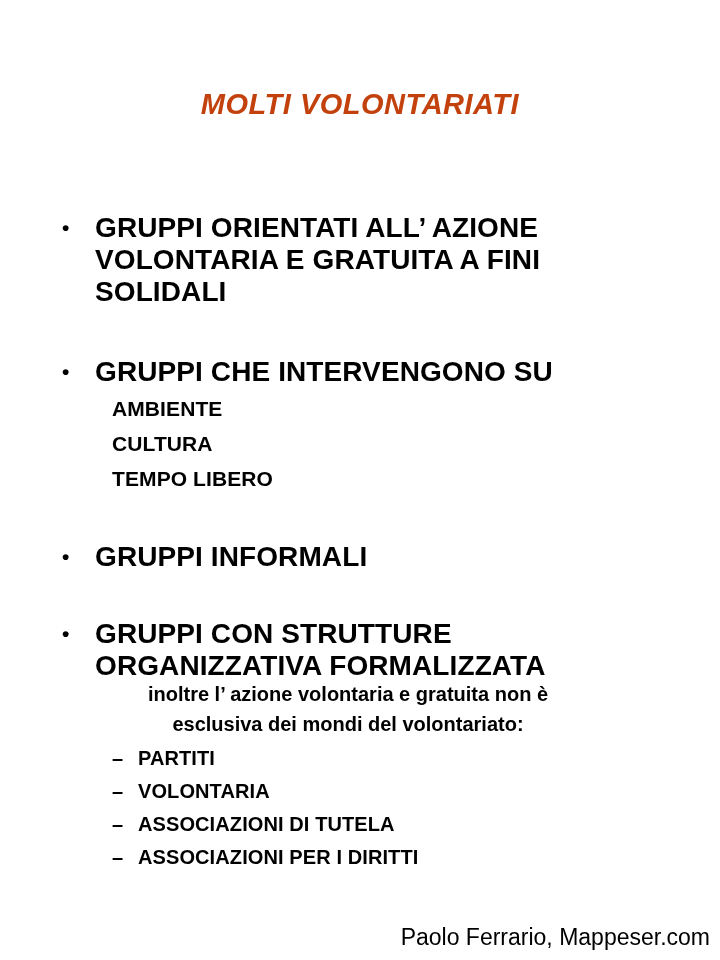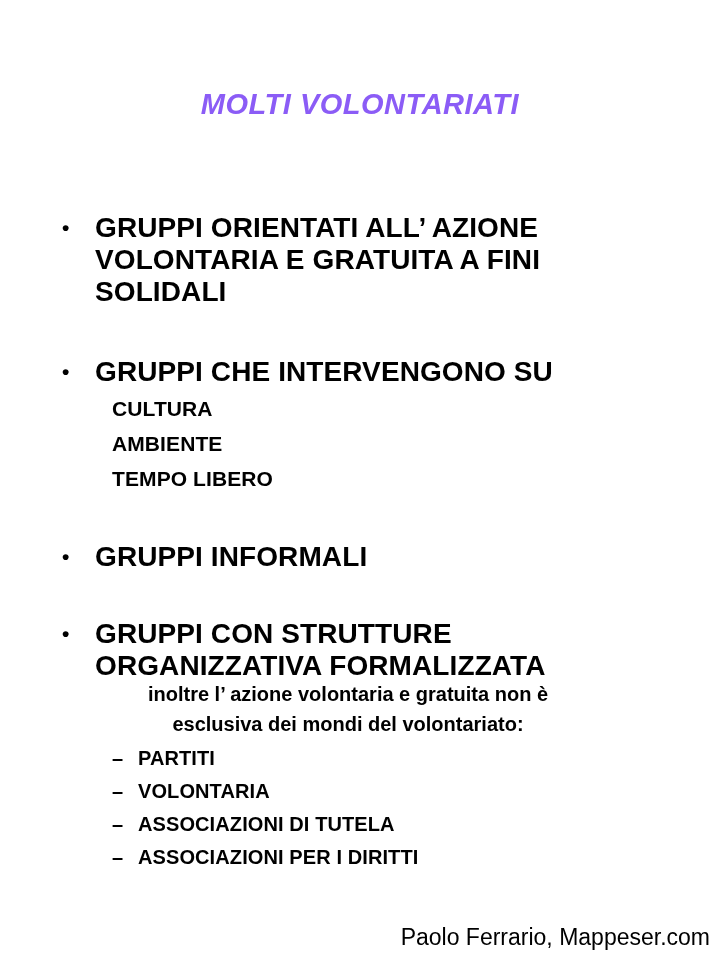--- a/index.html
+++ b/index.html
@@ -26,21 +26,21 @@
   .slide-title {
     position: absolute;
     top: 88px;
     left: 0;
     width: 720px;
     text-align: center;
     font-size: 29px;
     font-weight: bold;
     font-style: italic;
     letter-spacing: 0.5px;
-    color: #8b5cf6;
+    color: #c2410c;
     font-family: "Liberation Sans", sans-serif;
     white-space: nowrap;
   }
 
   
   .body-block {
     position: absolute;
     top: 212px;
     left: 0;
     width: 720px;
@@ -153,22 +153,22 @@
 
     <div class="bullet-item gap-large">
       <span class="bullet-mark">•</span>
       <div class="bullet-text">GRUPPI ORIENTATI ALL’ AZIONE VOLONTARIA E GRATUITA A FINI SOLIDALI</div>
     </div>
 
     <div class="bullet-item gap-xlarge">
       <span class="bullet-mark">•</span>
       <div class="bullet-text">GRUPPI CHE INTERVENGONO SU</div>
       <div class="sub-list">
+        <div class="sub-item">AMBIENTE</div>
         <div class="sub-item">CULTURA</div>
-        <div class="sub-item">AMBIENTE</div>
         <div class="sub-item">TEMPO LIBERO</div>
       </div>
     </div>
 
     <div class="bullet-item gap-xlarge">
       <span class="bullet-mark">•</span>
       <div class="bullet-text">GRUPPI INFORMALI</div>
     </div>
 
     <div class="bullet-item">

